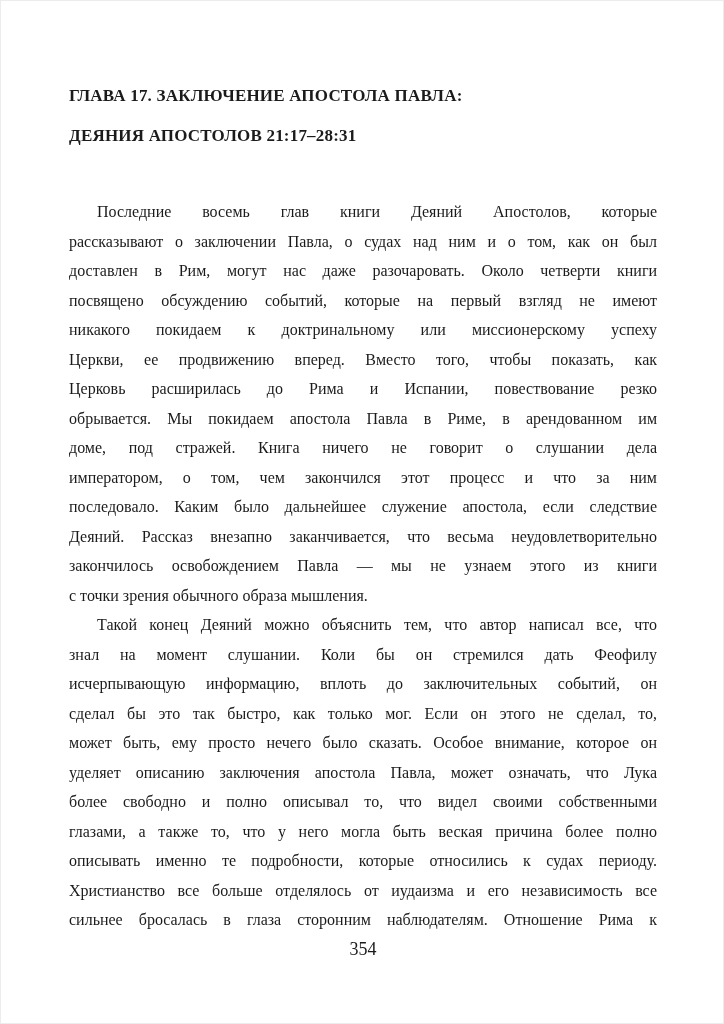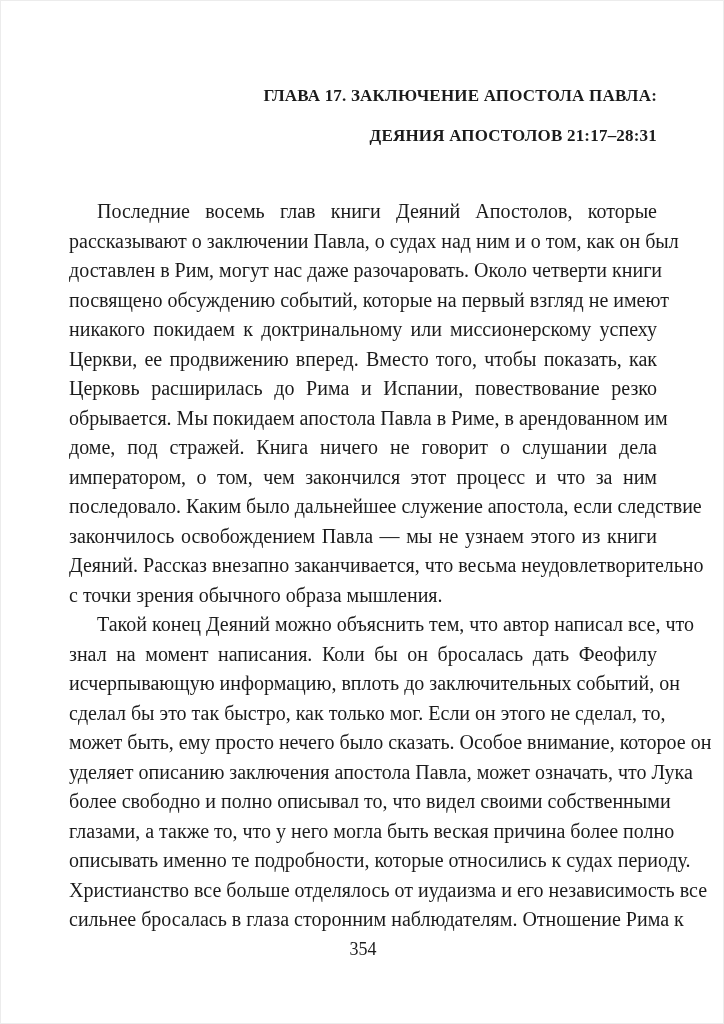--- a/index.html
+++ b/index.html
@@ -15,35 +15,35 @@
     box-sizing: border-box;
     border: 1px solid #ececec;
     font-family: "Liberation Serif", "DejaVu Serif", serif;
     color: #1b1b1b;
     overflow: hidden;
   }
   .heading {
     position: absolute;
     left: 68px;
     width: 588px;
-    text-align: right;
+    text-align: left;
     font-weight: bold;
     font-size: 17px;
     line-height: 26px;
     letter-spacing: 0.2px;
     white-space: nowrap;
   }
   .heading-1 { top: 82px; }
   .heading-2 { top: 122px; }
   .body-text {
     position: absolute;
     top: 196px;
     left: 68px;
     width: 588px;
-    font-size: 20px;
+    font-size: 16px;
   }
   .line {
     height: 29.5px;
     line-height: 29.5px;
     text-align: justify;
     text-align-last: justify;
     white-space: nowrap;
   }
   .line.first-line {
     padding-left: 28px;
@@ -73,25 +73,25 @@
       <div class="line">рассказывают о заключении Павла, о судах над ним и о том, как он был</div>
       <div class="line">доставлен в Рим, могут нас даже разочаровать. Около четверти книги</div>
       <div class="line">посвящено обсуждению событий, которые на первый взгляд не имеют</div>
       <div class="line">никакого покидаем к доктринальному или миссионерскому успеху</div>
       <div class="line">Церкви, ее продвижению вперед. Вместо того, чтобы показать, как</div>
       <div class="line">Церковь расширилась до Рима и Испании, повествование резко</div>
       <div class="line">обрывается. Мы покидаем апостола Павла в Риме, в арендованном им</div>
       <div class="line">доме, под стражей. Книга ничего не говорит о слушании дела</div>
       <div class="line">императором, о том, чем закончился этот процесс и что за ним</div>
       <div class="line">последовало. Каким было дальнейшее служение апостола, если следствие</div>
+      <div class="line">Деяний. Рассказ внезапно заканчивается, что весьма неудовлетворительно</div>
       <div class="line">закончилось освобождением Павла — мы не узнаем этого из книги</div>
-      <div class="line">Деяний. Рассказ внезапно заканчивается, что весьма неудовлетворительно</div>
       <div class="line last-left">с точки зрения обычного образа мышления.</div>
       <div class="line first-line">Такой конец Деяний можно объяснить тем, что автор написал все, что</div>
-      <div class="line">знал на момент написания. Коли бы он бросалась дать Феофилу</div>
+      <div class="line">знал на момент слушании. Коли бы он стремился дать Феофилу</div>
       <div class="line">исчерпывающую информацию, вплоть до заключительных событий, он</div>
       <div class="line">сделал бы это так быстро, как только мог. Если он этого не сделал, то,</div>
       <div class="line">может быть, ему просто нечего было сказать. Особое внимание, которое он</div>
       <div class="line">уделяет описанию заключения апостола Павла, может означать, что Лука</div>
       <div class="line">более свободно и полно описывал то, что видел своими собственными</div>
       <div class="line">глазами, а также то, что у него могла быть веская причина более полно</div>
       <div class="line">описывать именно те подробности, которые относились к судах периоду.</div>
       <div class="line">Христианство все больше отделялось от иудаизма и его независимость все</div>
       <div class="line">сильнее бросалась в глаза сторонним наблюдателям. Отношение Рима к</div>
     </div>

